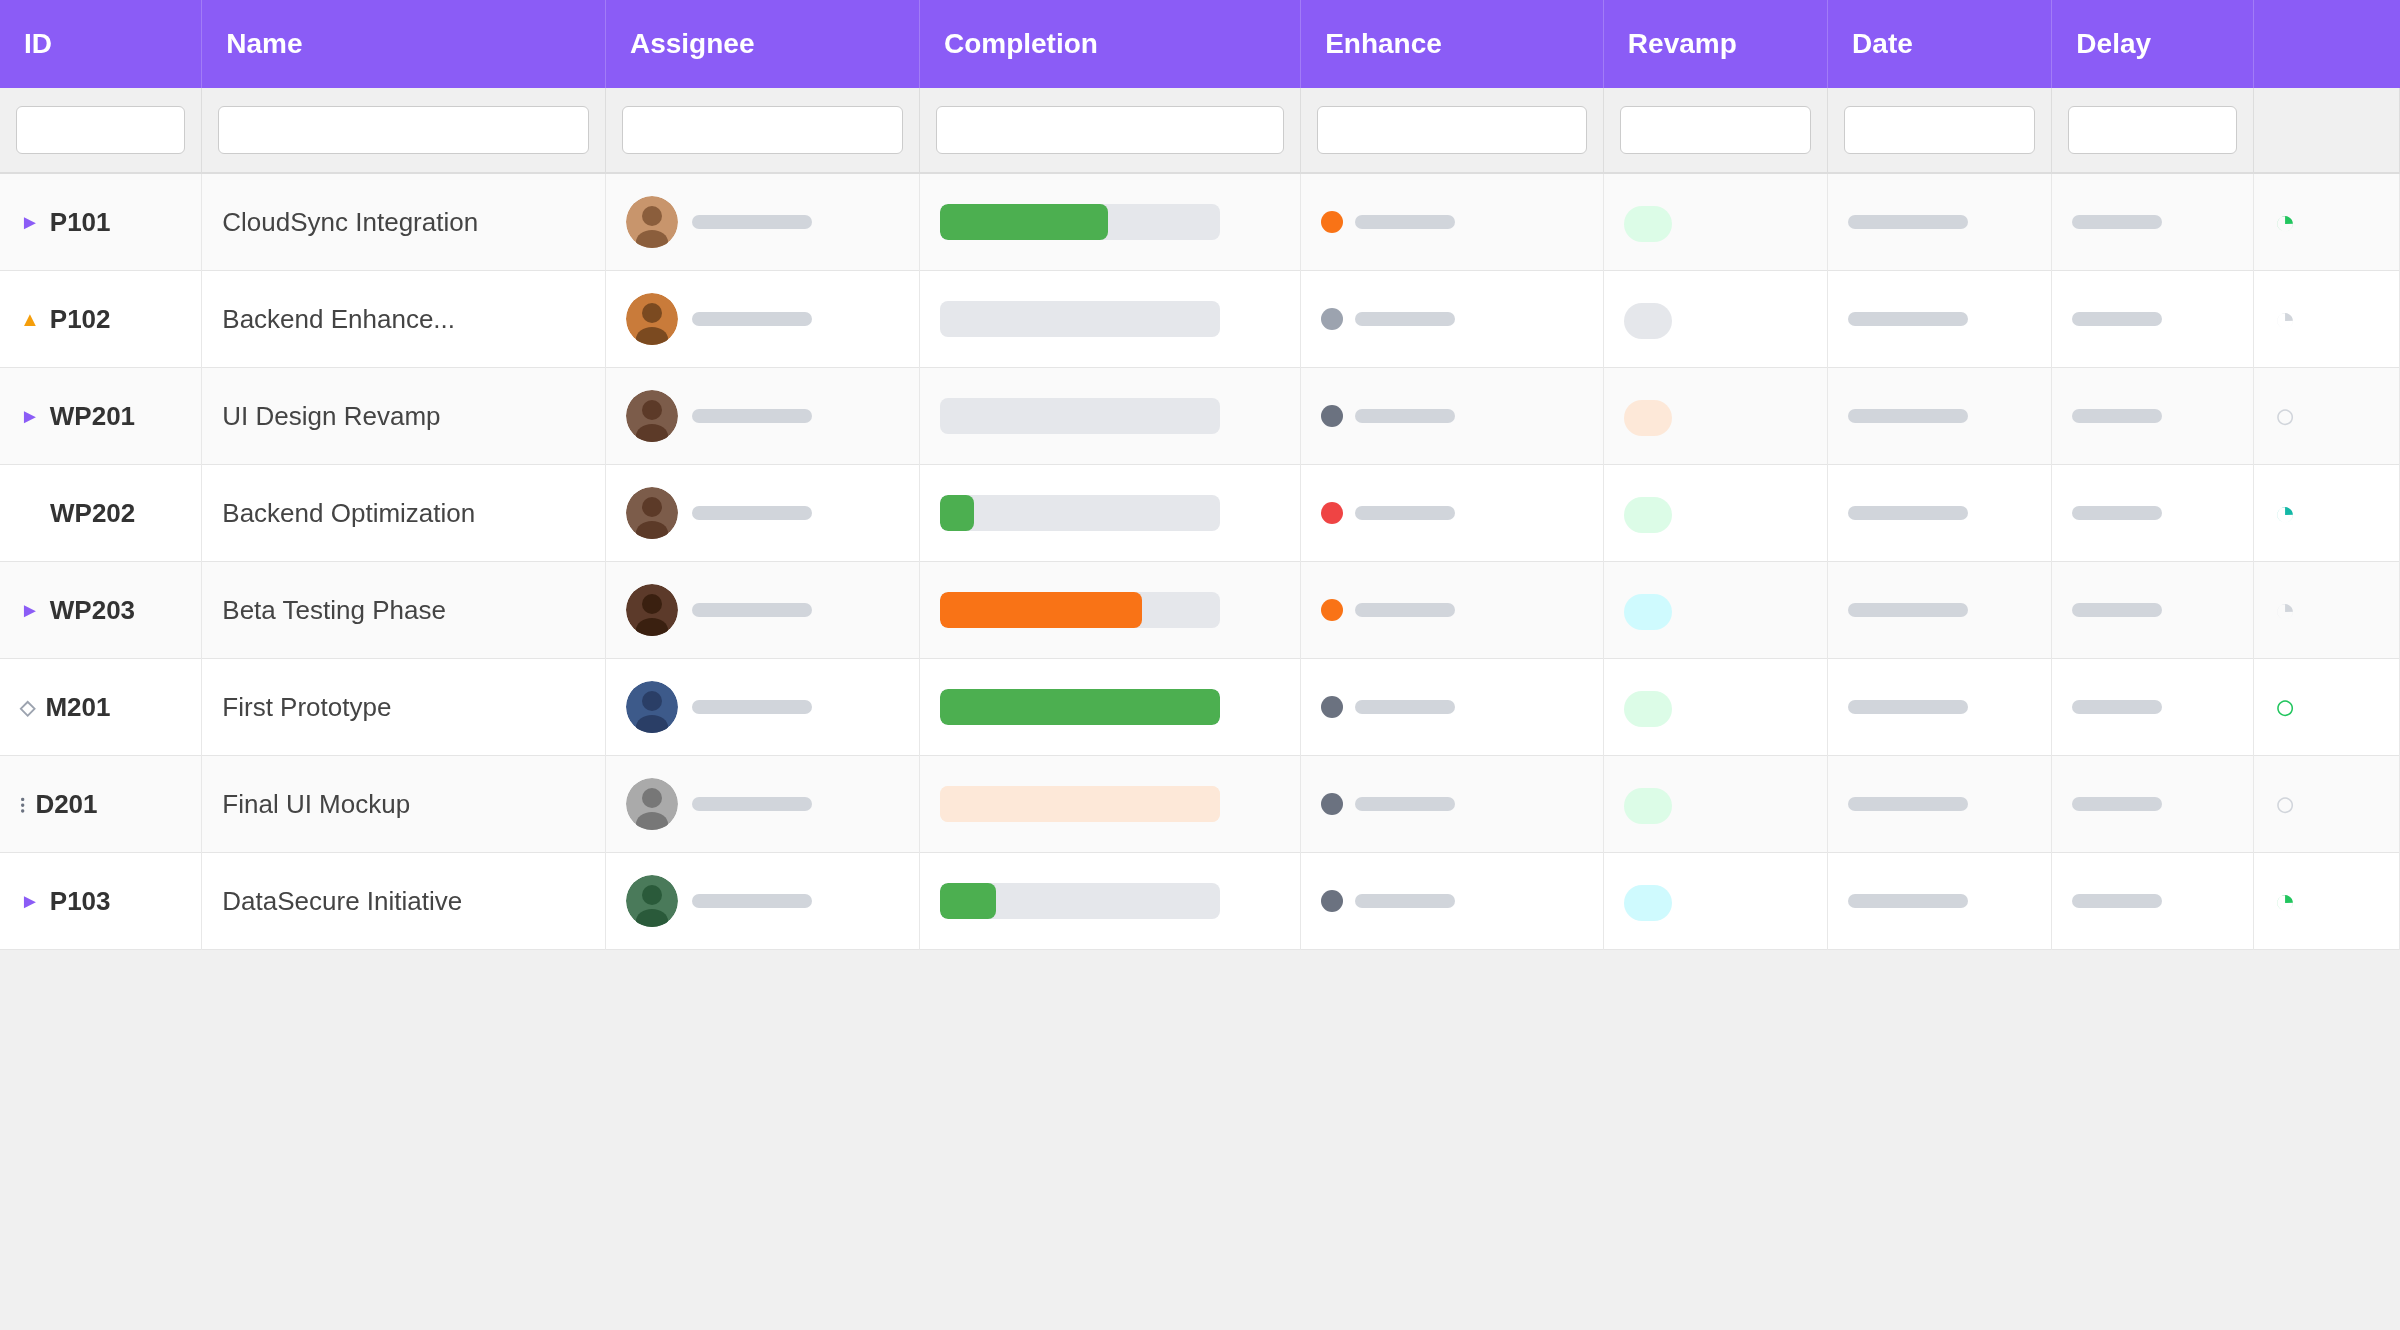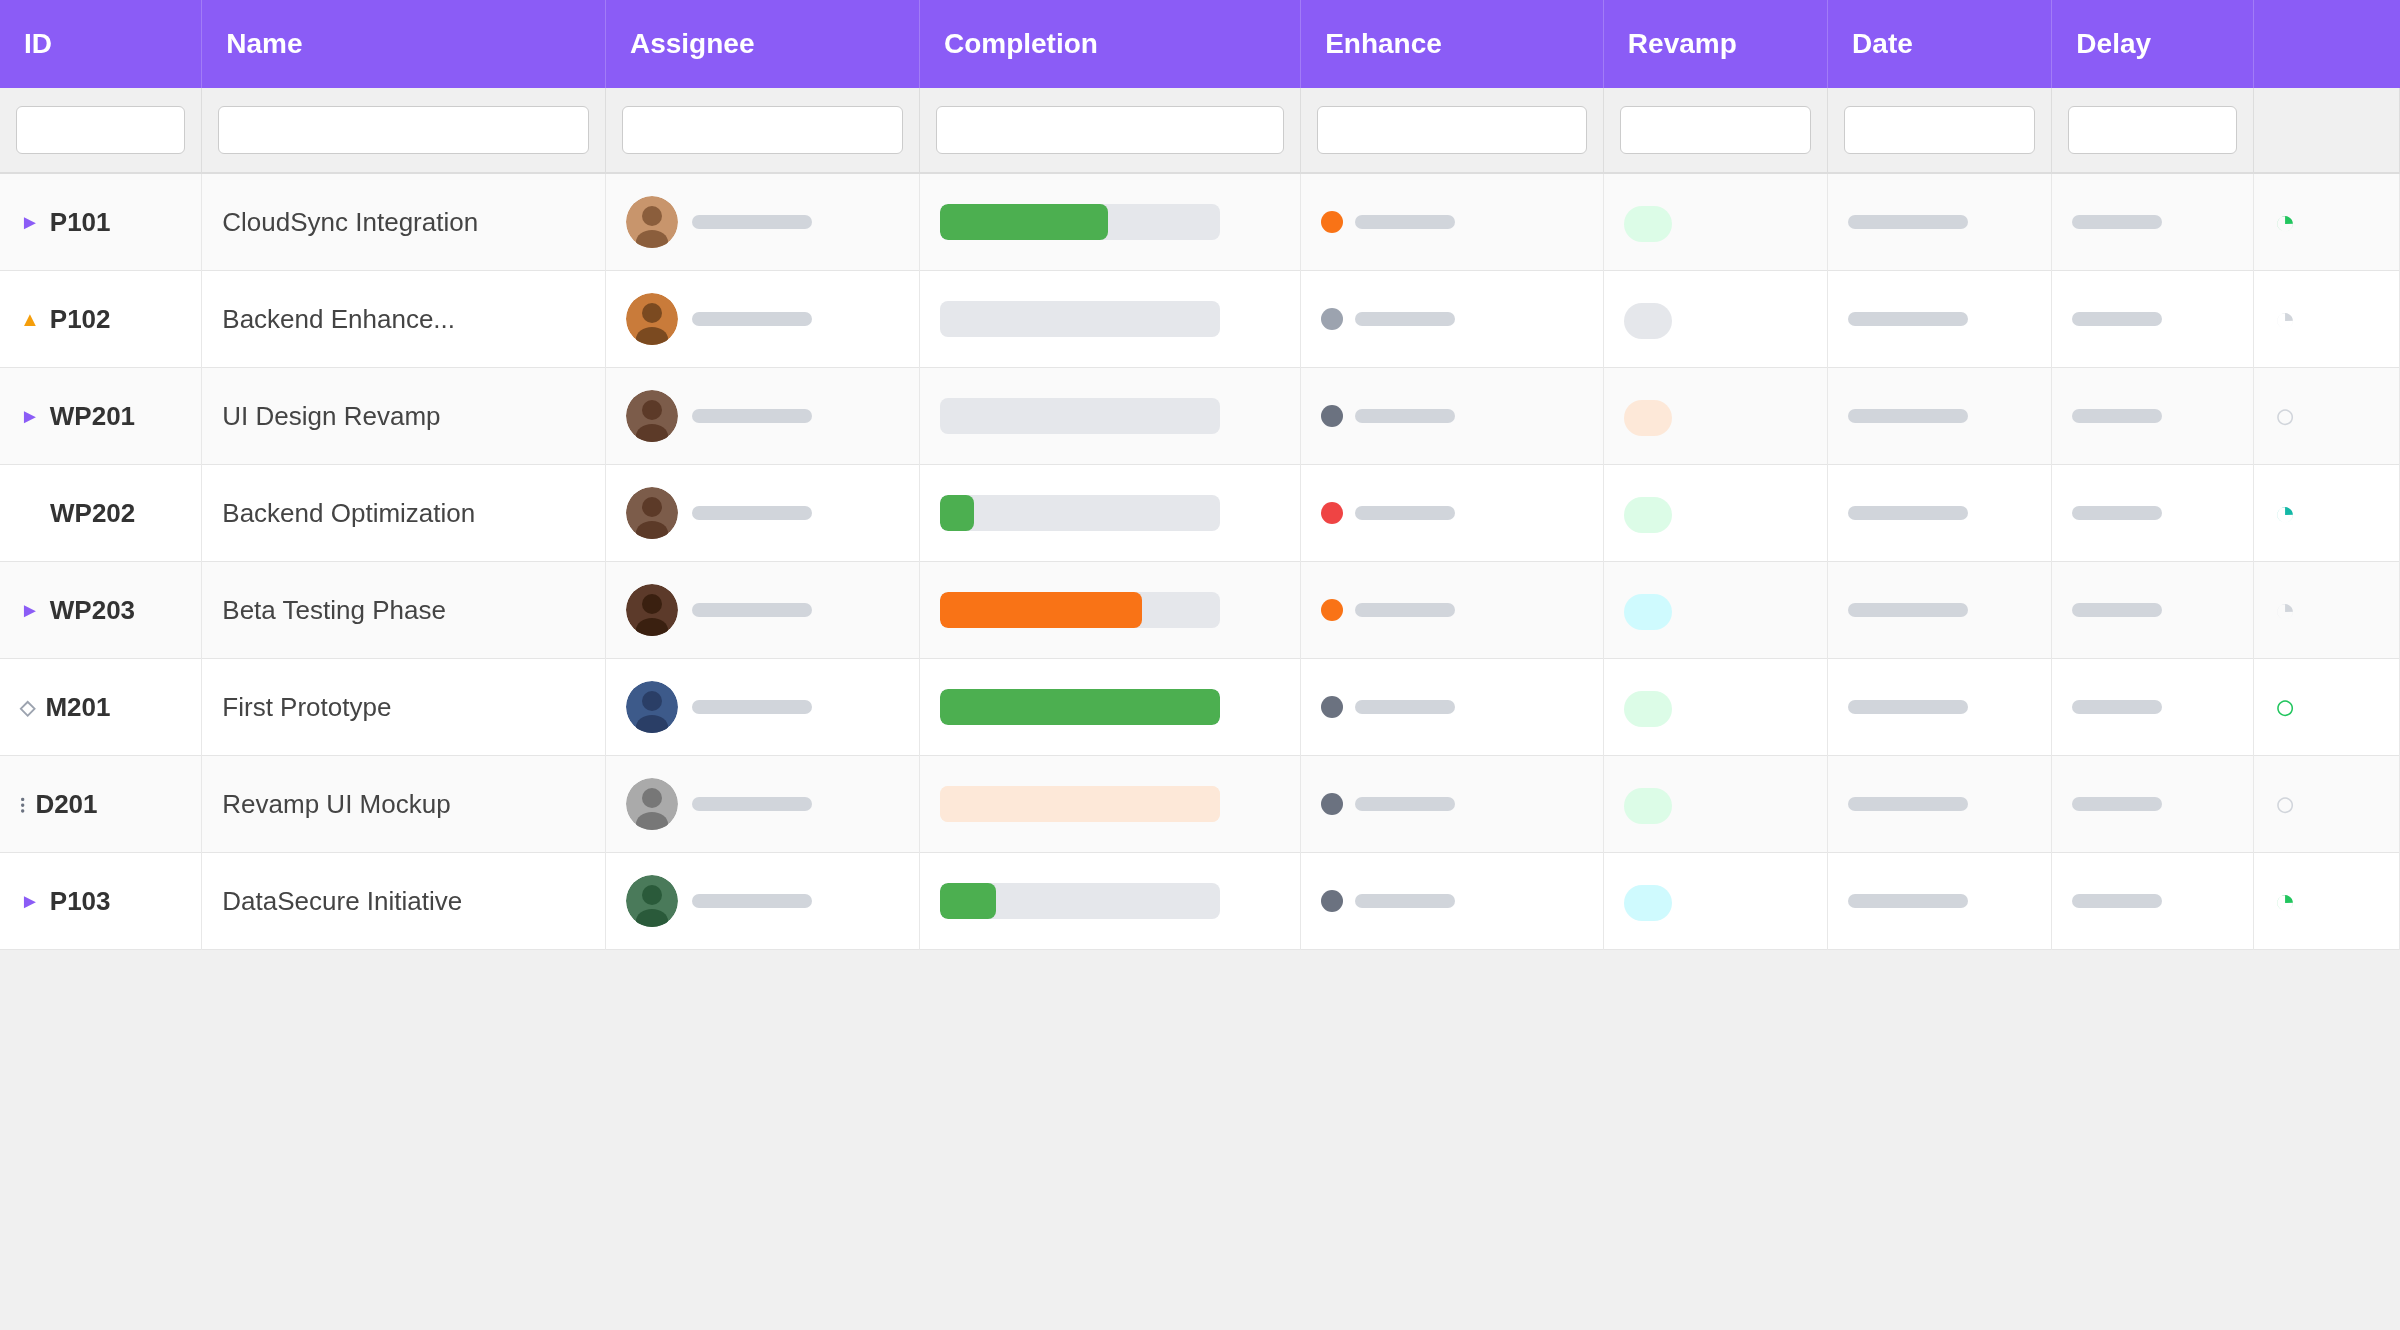--- a/index.html
+++ b/index.html
@@ -522,21 +522,21 @@
     </td>
   </tr>
         <tr class="data-row">
     <td>
       <div class="id-cell">
         <span class="id-icon icon-grid">⁝</span>
         <span>D201</span>
       </div>
     </td>
     <td>
-      <span class="name-cell">Revamp UI Mockup</span>
+      <span class="name-cell">Final UI Mockup</span>
     </td>
     <td>
       <div class="assignee-cell">
         <div class="avatar">
                 <svg viewBox="0 0 52 52" xmlns="http://www.w3.org/2000/svg">
     <circle cx="26" cy="26" r="26" fill="#aaa"></circle>
     <circle cx="26" cy="20" r="10" fill="#777"></circle>
     <ellipse cx="26" cy="46" rx="16" ry="12" fill="#777"></ellipse>
   </svg>
               </div>

